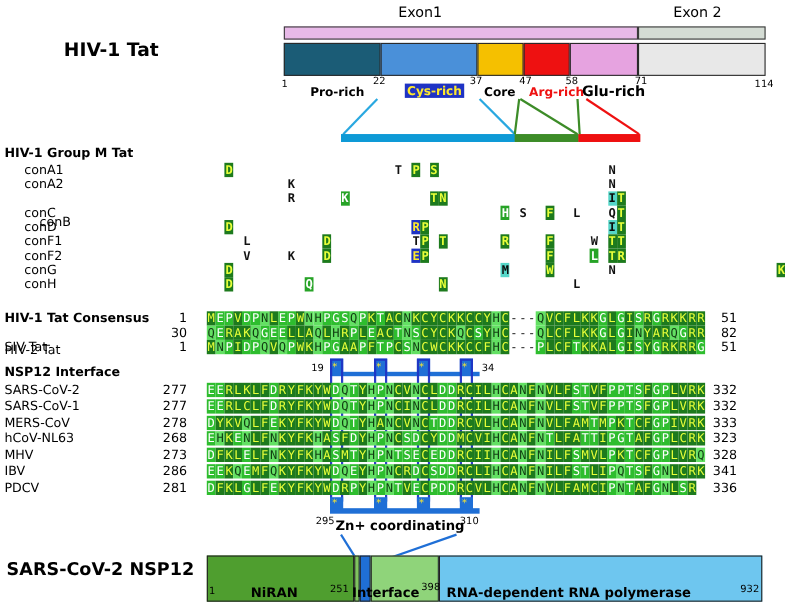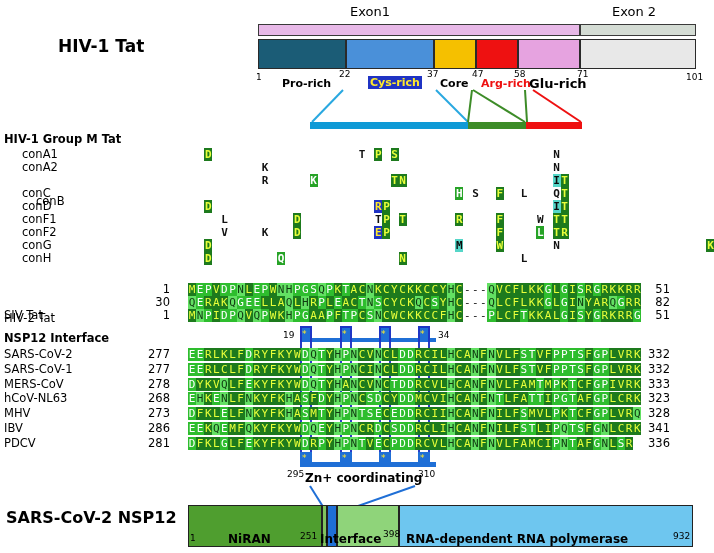--- a/index.html
+++ b/index.html
@@ -51,40 +51,40 @@
 
   
   .nspseg{position:absolute;height:42px;border:1px solid #222;box-sizing:border-box;}
   .bigname{font-size:17px;font-weight:bold;}
 </style>
 </head>
 <body>
 
 <div class="abs" id="tat-diagram">
 
-  <div class="abs exon-label" style="left:350px;top:4px;">Exon1</div>
+  <div class="abs exon-label" style="left:362px;top:4px;">Exon1</div>
   <div class="abs exon-label" style="left:612px;top:4px;">Exon 2</div>
 
   <div class="exonbar" style="left:258px;top:24px;width:322px;background:#e8b9e8;"></div>
   <div class="exonbar" style="left:580px;top:24px;width:116px;background:#d4dcd4;"></div>
 
   <div class="domseg" style="left:258px;top:39px;width:88px;background:#1b5c76;"></div>
   <div class="domseg" style="left:346px;top:39px;width:88px;background:#4a90d9;"></div>
   <div class="domseg" style="left:434px;top:39px;width:42px;background:#f5c000;"></div>
   <div class="domseg" style="left:476px;top:39px;width:42px;background:#ee1111;"></div>
   <div class="domseg" style="left:518px;top:39px;width:62px;background:#e6a3e0;"></div>
   <div class="domseg" style="left:580px;top:39px;width:116px;background:#e8e8e8;"></div>
 
   <div class="abs tiny" style="left:256px;top:73px;">1</div>
   <div class="abs tiny" style="left:339px;top:70px;">22</div>
   <div class="abs tiny" style="left:427px;top:70px;">37</div>
   <div class="abs tiny" style="left:472px;top:70px;">47</div>
   <div class="abs tiny" style="left:514px;top:70px;">58</div>
   <div class="abs tiny" style="left:577px;top:70px;">71</div>
-  <div class="abs tiny" style="left:686px;top:73px;">101</div>
+  <div class="abs tiny" style="left:686px;top:73px;">114</div>
 
   <div class="abs lbl lbl-b" style="left:282px;top:78px;font-size:11px;">Pro-rich</div>
   <div class="abs lbl lbl-b" style="left:368px;top:76px;font-size:11px;background:#1f33c4;color:#ffe92b;padding:1px 2px;">Cys-rich</div>
   <div class="abs lbl lbl-b" style="left:440px;top:78px;font-size:11px;">Core</div>
   <div class="abs lbl lbl-b" style="left:481px;top:78px;font-size:11px;color:#ee1111;">Arg-rich</div>
   <div class="abs lbl lbl-b" style="left:529px;top:78px;font-size:13px;">Glu-rich</div>
 </div>
 
 <div class="abs bigname" style="left:58px;top:36px;">HIV-1 Tat</div>
 
@@ -180,20 +180,21 @@
       <div class="abs rowlabel" style="left: 22px; top: 0px;">conH</div>
       <div class="vcell hl-dg" style="left: 204.2px; top: 0px;">D</div>
       <div class="vcell hl-g" style="left: 277.1px; top: 0px;">Q</div>
       <div class="vcell hl-dg" style="left: 398.6px; top: 0px;">N</div>
       <div class="vcell hl-no" style="left: 520.1px; top: 0px;">L</div>
     </div>
   </div>
 
 <div class="abs" id="hiv-align" style="left:0;top:283px;width:714px;">
     <div style="position: absolute; left: 0px; top: 0px; width: 714px; height: 13px;">
+      <div class="abs rowlabel bold" style="left: 4px;">HIV-1 Tat Consensus</div>
       <div class="abs num" style="left: 140px; width: 30px;">1</div>
       <div class="abs seq" style="left: 188px;"><span class="dark-green">M</span><span class="mid-green">E</span><span class="mid-green">P</span><span class="dark-green">V</span><span class="mid-green">D</span><span class="mid-green">P</span><span class="pale-green">N</span><span class="dark-green">L</span><span class="mid-green">E</span><span class="mid-green">P</span><span class="dark-green">W</span><span class="pale-green">N</span><span class="pale-green">H</span><span class="mid-green">P</span><span class="mid-green">G</span><span class="mid-green">S</span><span class="pale-green">Q</span><span class="mid-green">P</span><span class="dark-green">K</span><span class="mid-green">T</span><span class="dark-green">A</span><span class="dark-green">C</span><span class="pale-green">N</span><span class="dark-green">K</span><span class="dark-green">C</span><span class="dark-green">Y</span><span class="dark-green">C</span><span class="dark-green">K</span><span class="dark-green">K</span><span class="dark-green">C</span><span class="dark-green">C</span><span class="dark-green">Y</span><span class="pale-green">H</span><span class="dark-green">C</span><span class="hl-no">-</span><span class="hl-no">-</span><span class="hl-no">-</span><span class="pale-green">Q</span><span class="dark-green">V</span><span class="dark-green">C</span><span class="dark-green">F</span><span class="dark-green">L</span><span class="dark-green">K</span><span class="dark-green">K</span><span class="mid-green">G</span><span class="dark-green">L</span><span class="mid-green">G</span><span class="dark-green">I</span><span class="mid-green">S</span><span class="dark-green">R</span><span class="mid-green">G</span><span class="dark-green">R</span><span class="dark-green">K</span><span class="dark-green">K</span><span class="dark-green">R</span><span class="dark-green">R</span></div>
       <div class="abs num" style="left: 640px; width: 30px;">51</div>
     </div>
     <div style="position: absolute; left: 0px; top: 13px; width: 714px; height: 13px;">
       <div class="abs rowlabel" style="left: 4px; margin-top: 16px;">HIV-2 Tat</div>
       <div class="abs num" style="left: 140px; width: 30px;">30</div>
       <div class="abs seq" style="left: 188px;"><span class="pale-green">Q</span><span class="mid-green">E</span><span class="dark-green">R</span><span class="dark-green">A</span><span class="dark-green">K</span><span class="pale-green">Q</span><span class="mid-green">G</span><span class="mid-green">E</span><span class="mid-green">E</span><span class="dark-green">L</span><span class="dark-green">L</span><span class="dark-green">A</span><span class="pale-green">Q</span><span class="dark-green">L</span><span class="pale-green">H</span><span class="dark-green">R</span><span class="mid-green">P</span><span class="dark-green">L</span><span class="mid-green">E</span><span class="dark-green">A</span><span class="dark-green">C</span><span class="mid-green">T</span><span class="pale-green">N</span><span class="mid-green">S</span><span class="dark-green">C</span><span class="dark-green">Y</span><span class="dark-green">C</span><span class="dark-green">K</span><span class="pale-green">Q</span><span class="dark-green">C</span><span class="mid-green">S</span><span class="dark-green">Y</span><span class="pale-green">H</span><span class="dark-green">C</span><span class="hl-no">-</span><span class="hl-no">-</span><span class="hl-no">-</span><span class="pale-green">Q</span><span class="dark-green">L</span><span class="dark-green">C</span><span class="dark-green">F</span><span class="dark-green">L</span><span class="dark-green">K</span><span class="dark-green">K</span><span class="mid-green">G</span><span class="dark-green">L</span><span class="mid-green">G</span><span class="dark-green">I</span><span class="pale-green">N</span><span class="dark-green">Y</span><span class="dark-green">A</span><span class="dark-green">R</span><span class="pale-green">Q</span><span class="mid-green">G</span><span class="dark-green">R</span><span class="dark-green">R</span></div>
       <div class="abs num" style="left: 640px; width: 30px;">82</div>
     </div>

